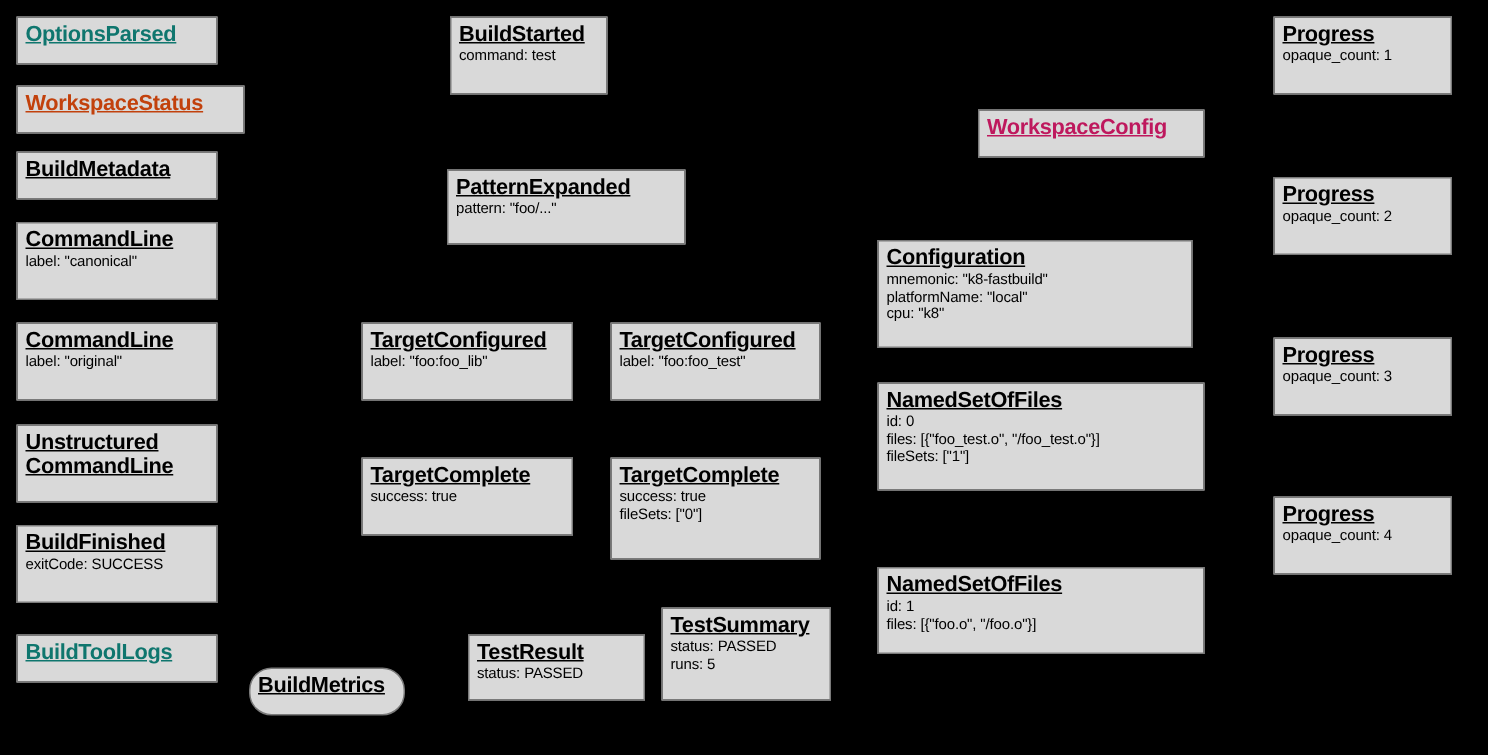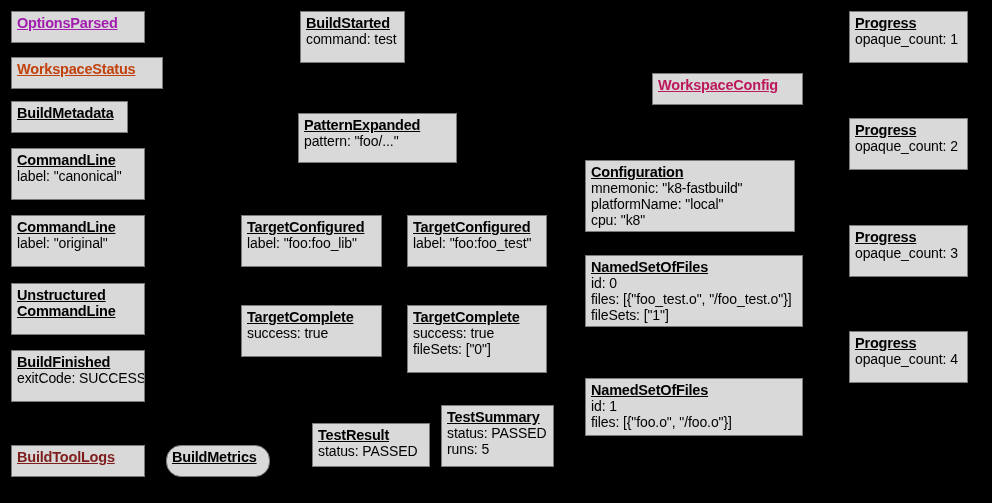--- a/index.html
+++ b/index.html
@@ -32,54 +32,54 @@
     display: block;
     font-weight: bold;
     font-size: 14.5px;
     text-decoration: underline;
     letter-spacing: -0.2px;
     white-space: pre-line;
     margin-bottom: 1px;
   }
   .node .fields {
     display: block;
-    font-size: 14px;
+    font-size: 10px;
     letter-spacing: -0.1px;
   }
   .node .field {
     display: block;
     white-space: nowrap;
   }
 </style>
 </head>
 <body>
 
 <div id="canvas" style="background: rgb(0, 0, 0);">
-    <div class="node" style="left: 11px; top: 11px; width: 134px; height: 32px; background: rgb(217, 217, 217); border-color: rgb(122, 122, 122); color: #a21caf;">
+    <div class="node" style="left: 11px; top: 11px; width: 134px; height: 32px; background: rgb(217, 217, 217); border-color: rgb(122, 122, 122); color: #0f766e;">
       <span class="title">OptionsParsed</span>
     </div>
     <div class="node" style="left: 300px; top: 11px; width: 105px; height: 52px; background: rgb(217, 217, 217); border-color: rgb(122, 122, 122); color: rgb(0, 0, 0);">
       <span class="title">BuildStarted</span>
       <span class="fields">
         <span class="field">command: test</span>
       </span>
     </div>
     <div class="node" style="left: 849px; top: 11px; width: 119px; height: 52px; background: rgb(217, 217, 217); border-color: rgb(122, 122, 122); color: rgb(0, 0, 0);">
       <span class="title">Progress</span>
       <span class="fields">
         <span class="field">opaque_count: 1</span>
       </span>
     </div>
     <div class="node" style="left: 11px; top: 57px; width: 152px; height: 32px; background: rgb(217, 217, 217); border-color: rgb(122, 122, 122); color: #c2410c;">
       <span class="title">WorkspaceStatus</span>
     </div>
     <div class="node" style="left: 652px; top: 73px; width: 151px; height: 32px; background: rgb(217, 217, 217); border-color: rgb(122, 122, 122); color: #be185d;">
       <span class="title">WorkspaceConfig</span>
     </div>
-    <div class="node" style="left: 11px; top: 101px; width: 117px; height: 32px; background: rgb(217, 217, 217); border-color: rgb(122, 122, 122); color: rgb(0, 0, 0);">
+    <div class="node" style="left: 11px; top: 101px; width: 134px; height: 32px; background: rgb(217, 217, 217); border-color: rgb(122, 122, 122); color: rgb(0, 0, 0);">
       <span class="title">BuildMetadata</span>
     </div>
     <div class="node" style="left: 298px; top: 113px; width: 159px; height: 50px; background: rgb(217, 217, 217); border-color: rgb(122, 122, 122); color: rgb(0, 0, 0);">
       <span class="title">PatternExpanded</span>
       <span class="fields">
         <span class="field">pattern: "foo/..."</span>
       </span>
     </div>
     <div class="node" style="left: 849px; top: 118px; width: 119px; height: 52px; background: rgb(217, 217, 217); border-color: rgb(122, 122, 122); color: rgb(0, 0, 0);">
       <span class="title">Progress</span>
@@ -175,19 +175,19 @@
         <span class="field">status: PASSED</span>
         <span class="field">runs: 5</span>
       </span>
     </div>
     <div class="node" style="left: 312px; top: 423px; width: 118px; height: 44px; background: rgb(217, 217, 217); border-color: rgb(122, 122, 122); color: rgb(0, 0, 0);">
       <span class="title">TestResult</span>
       <span class="fields">
         <span class="field">status: PASSED</span>
       </span>
     </div>
-    <div class="node" style="left: 11px; top: 445px; width: 134px; height: 32px; background: rgb(217, 217, 217); border-color: rgb(122, 122, 122); color: #7f1d1d;">
+    <div class="node" style="left: 11px; top: 423px; width: 134px; height: 32px; background: rgb(217, 217, 217); border-color: rgb(122, 122, 122); color: #0f766e;">
       <span class="title">BuildToolLogs</span>
     </div>
     <div class="node" style="left: 166px; top: 445px; width: 104px; height: 32px; background: rgb(217, 217, 217); border-color: rgb(122, 122, 122); color: rgb(0, 0, 0); border-radius: 15px;">
       <span class="title">BuildMetrics</span>
     </div>
   </div>
 
 </body></html>

